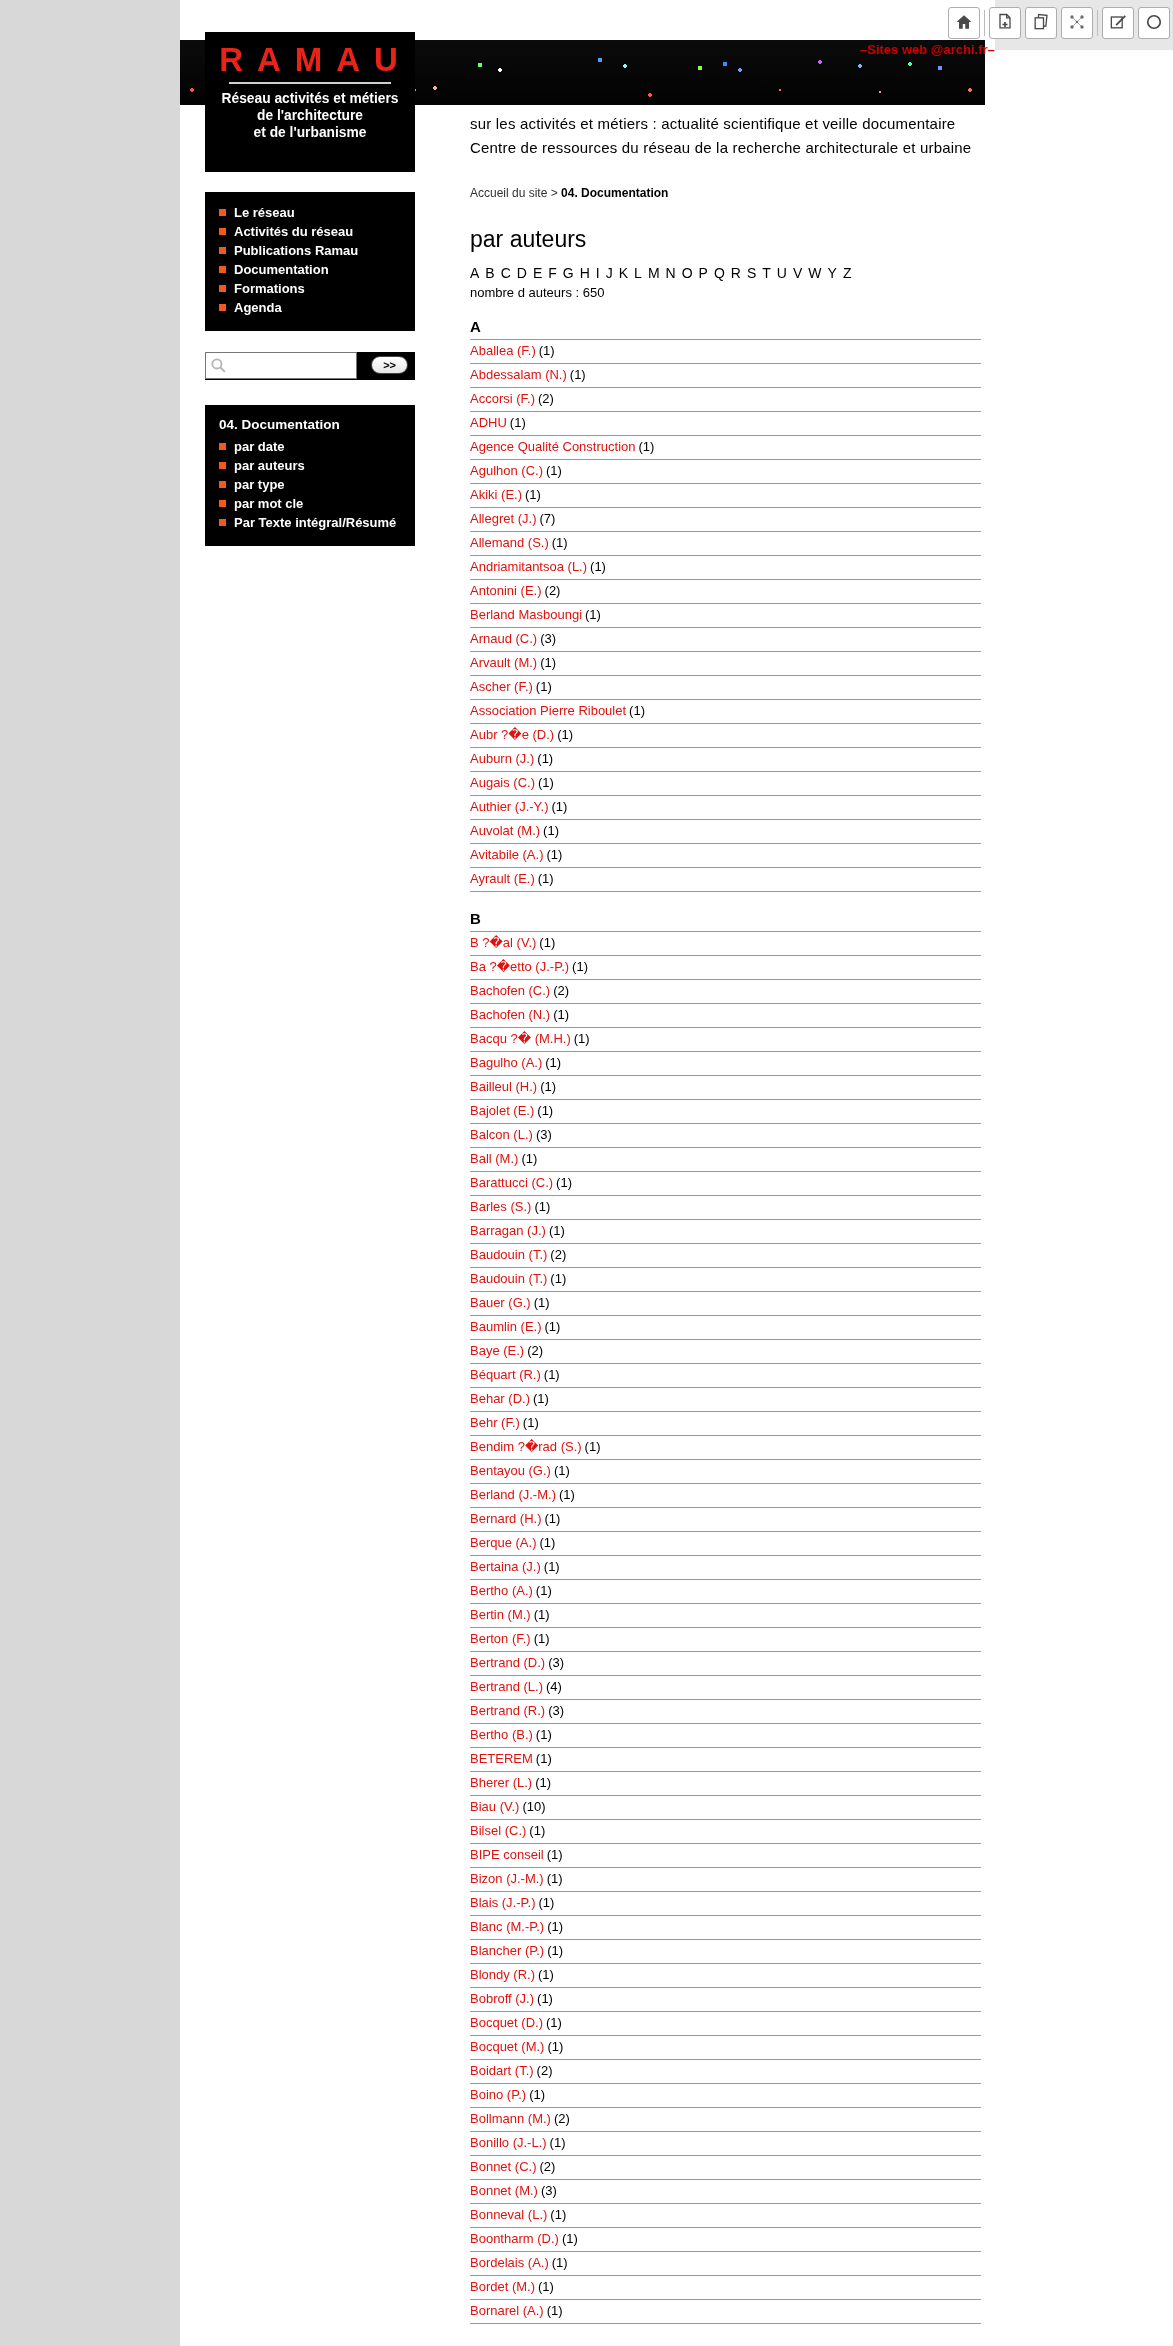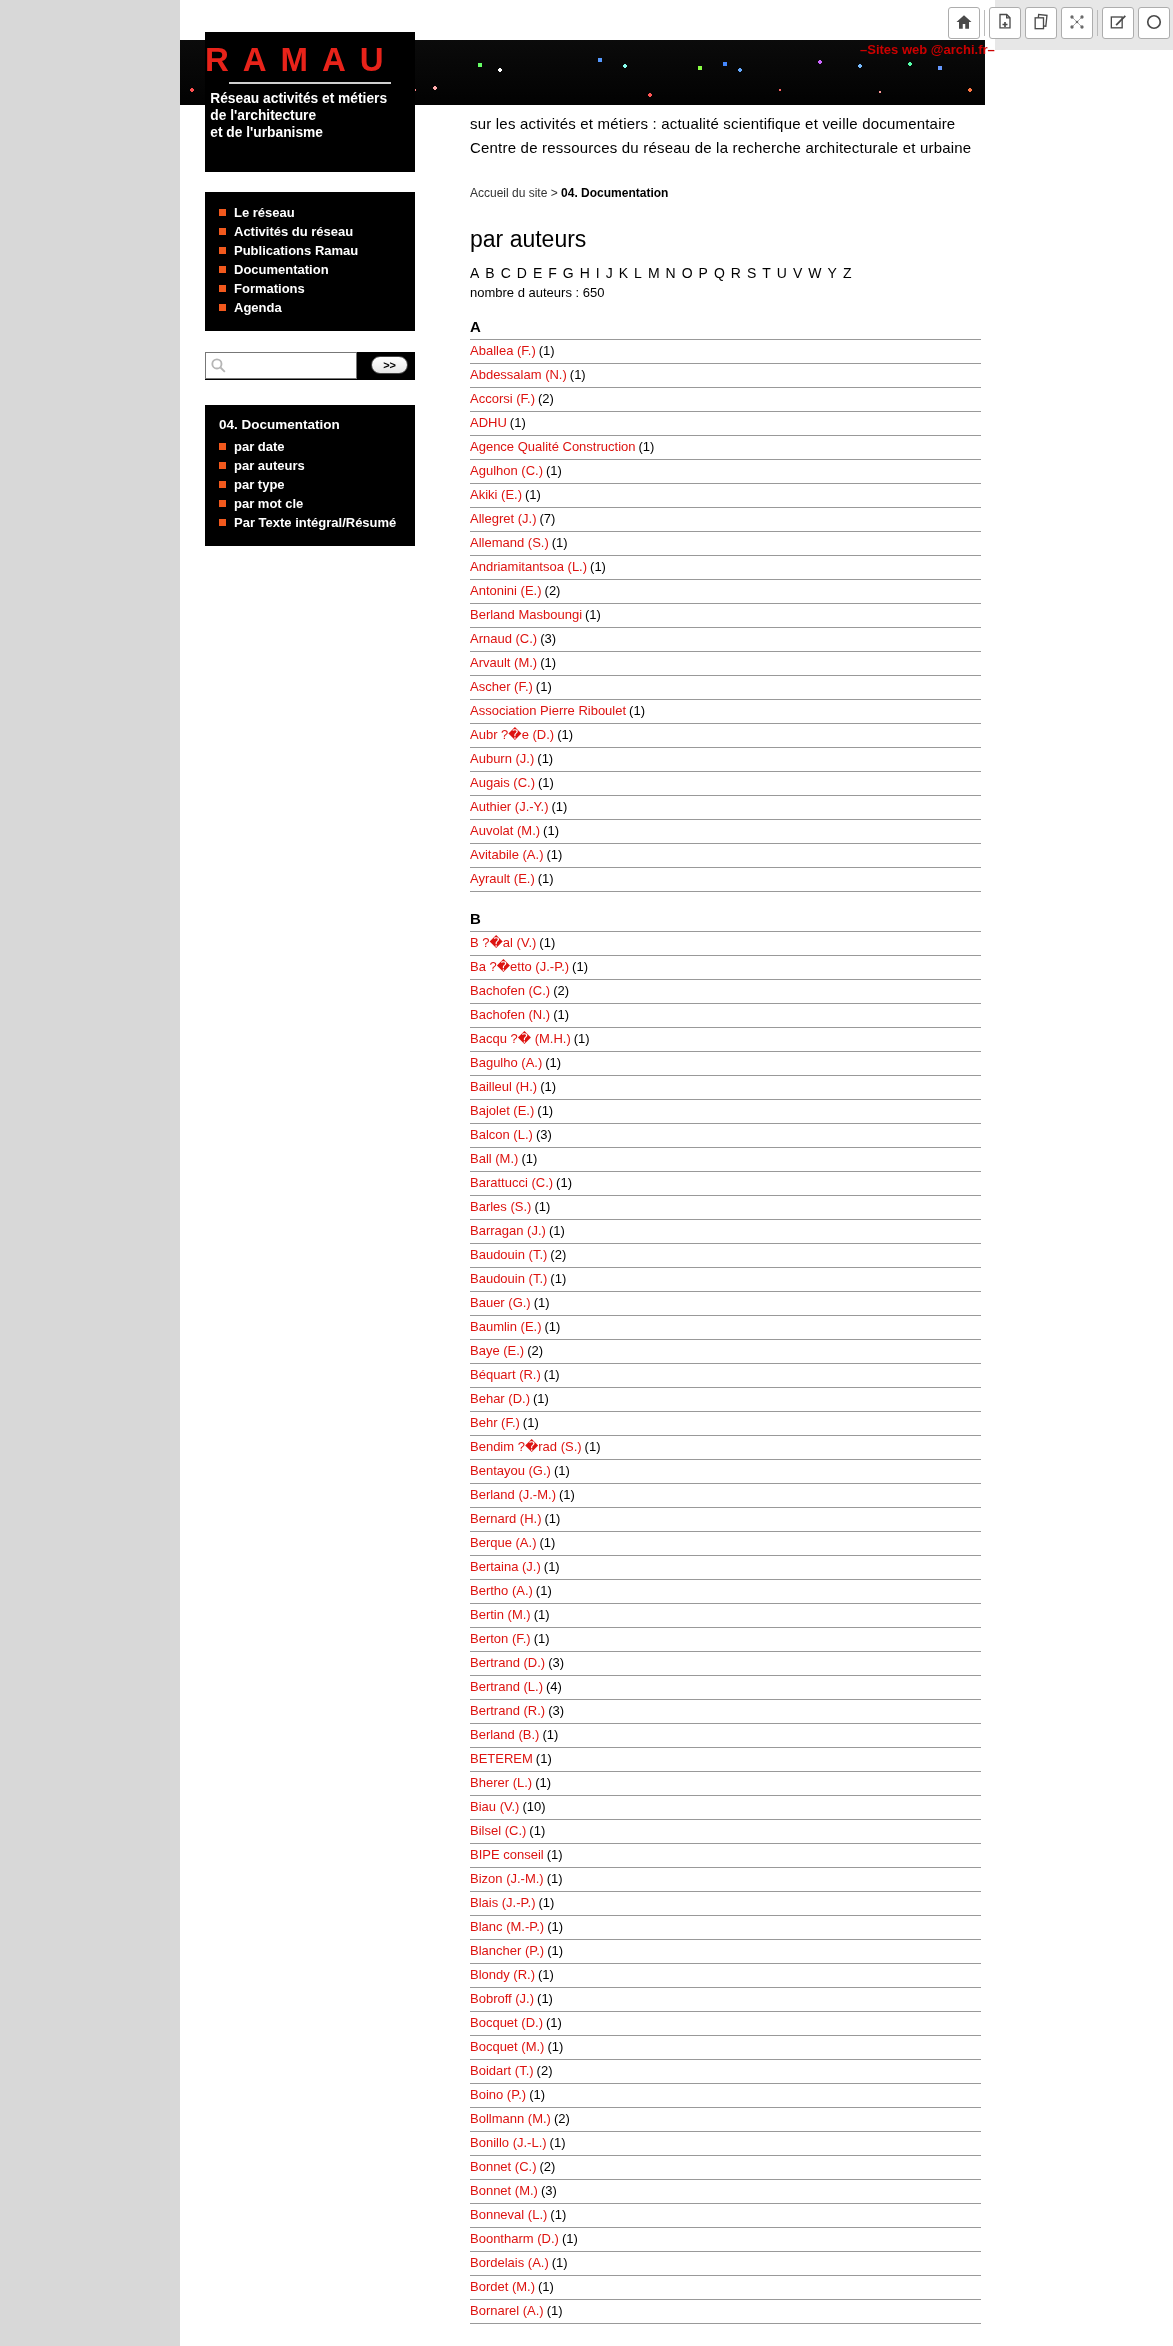--- a/index.html
+++ b/index.html
@@ -34,21 +34,21 @@
       radial-gradient(circle 2px at 600px 50px,#ff6666 55%,transparent 60%),
       radial-gradient(circle 3px at 640px 22px,#cc66ff 55%,transparent 60%),
       radial-gradient(circle 3px at 680px 26px,#77bbff 55%,transparent 60%),
       radial-gradient(circle 2px at 700px 52px,#ff9999 55%,transparent 60%),
       radial-gradient(circle 3px at 730px 24px,#55ffaa 55%,transparent 60%),
       radial-gradient(circle 4px at 760px 28px,#6699ff 55%,transparent 60%),
       radial-gradient(circle 3px at 790px 50px,#ff7744 55%,transparent 60%),
       linear-gradient(#0b0b0b,#020202);}
   .siteslink{position:absolute;left:828px;top:42px;z-index:2;color:#cc0000;font-weight:bold;font-size:13px;margin-left:32px;}
   .logo{position:absolute;left:205px;top:32px;width:210px;height:140px;background:#000;z-index:3;
-        text-align:left;box-sizing:border-box;}
+        text-align:center;box-sizing:border-box;}
   .logo-title{color:#e8231a;font-size:33px;font-weight:bold;letter-spacing:3px;margin-top:9px;}
   .logo-rule{height:2px;background:#cfcfcf;width:162px;margin:3px auto 6px auto;}
   .logo-sub{color:#fff;font-size:14.5px;font-weight:bold;line-height:17px;transform:scaleX(.95);}
   .tagline{position:absolute;left:470px;top:112px;width:540px;font-size:15px;line-height:24px;
            color:#000;letter-spacing:.2px;z-index:2;}
   .menu{position:absolute;left:205px;width:210px;background:#000;box-sizing:border-box;
         padding:10px 8px 12px 14px;z-index:2;}
   .menu1{top:192px;min-height:135px;text-align:right;}
   .menu2{top:405px;min-height:140px;}
   .menu-item{display:flex;align-items:flex-start;color:#fff;font-weight:bold;font-size:13px;
@@ -476,21 +476,21 @@
 
         <div class="author-row">
           <a class="alink">Bertrand (L.)</a><span class="acount">(4)</span>
         </div>
 
         <div class="author-row">
           <a class="alink">Bertrand (R.)</a><span class="acount">(3)</span>
         </div>
 
         <div class="author-row">
-          <a class="alink">Berland (B.)</a><span class="acount">(1)</span>
+          <a class="alink">Bertho (B.)</a><span class="acount">(1)</span>
         </div>
 
         <div class="author-row">
           <a class="alink">BETEREM</a><span class="acount">(1)</span>
         </div>
 
         <div class="author-row">
           <a class="alink">Bherer (L.)</a><span class="acount">(1)</span>
         </div>
 

